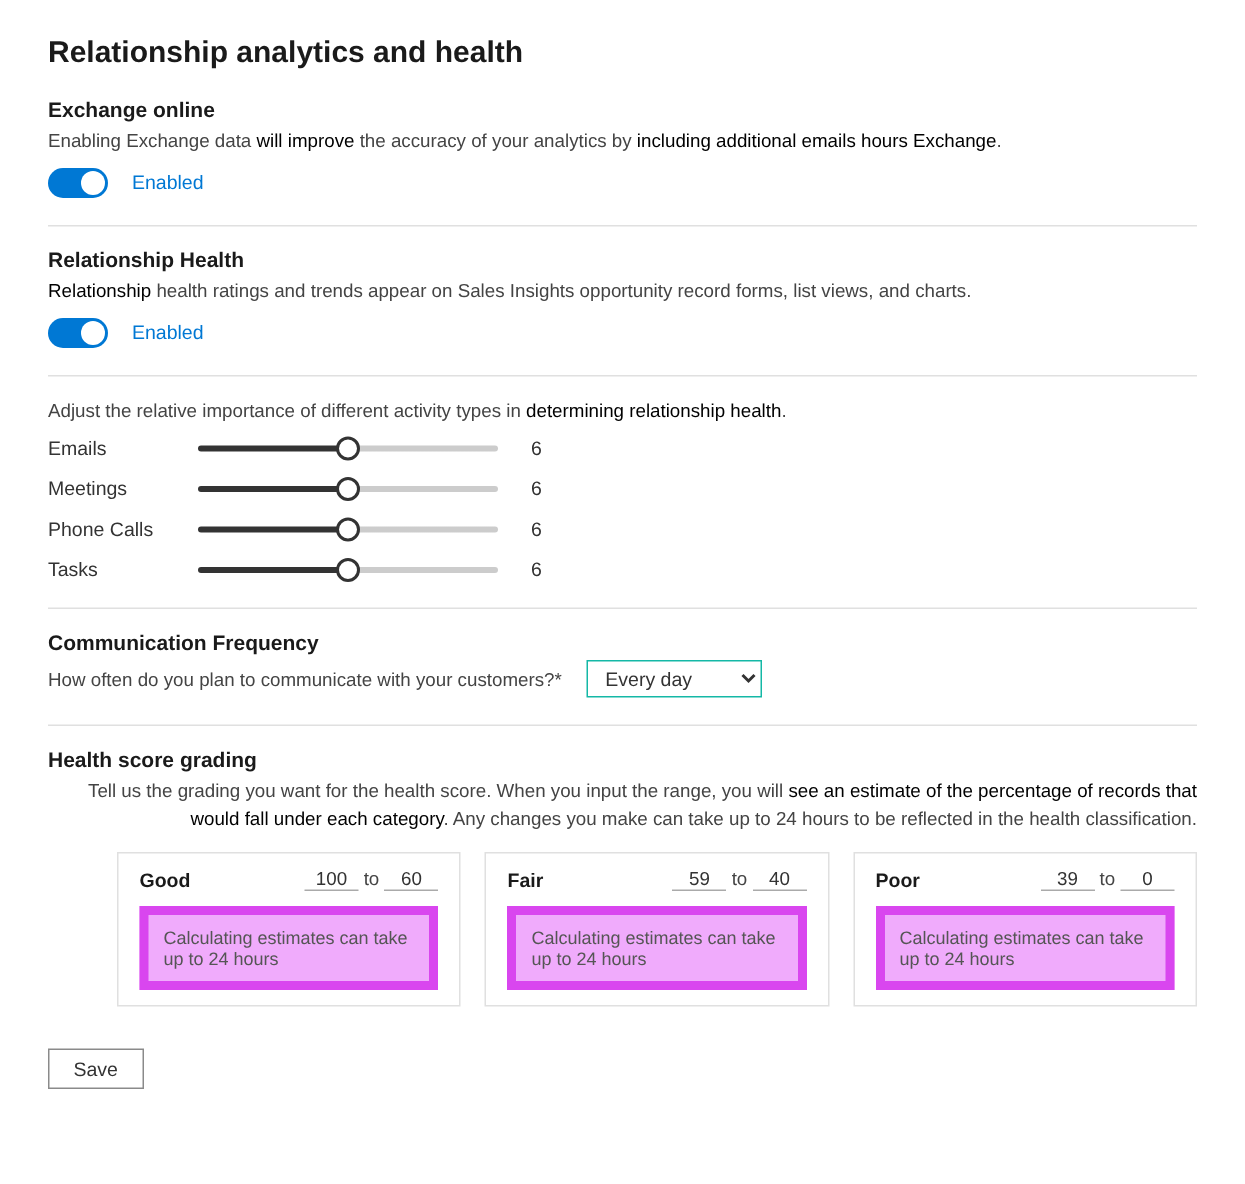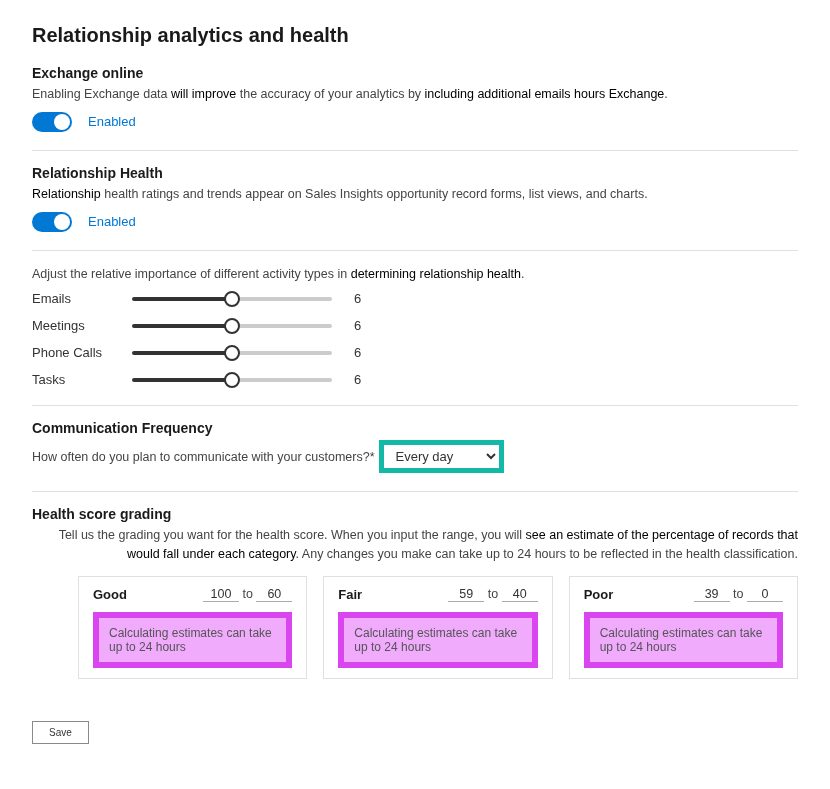--- a/index.html
+++ b/index.html
@@ -118,40 +118,40 @@
       color: #333;
       min-width: 16px;
     }
     
     .comm-freq-section {
       margin-bottom: 18px;
     }
     .comm-freq-row {
       display: flex;
       align-items: center;
-      gap: 4px;
+      gap: 16px;
       margin-top: 0;
       flex-wrap: wrap;
     }
     .comm-freq-label {
       font-size: 12.5px;
       color: #444;
     }
     .comm-freq-select {
-      border: 5px solid #14b8a6;
+      border: 1px solid #14b8a6;
       padding: 3px 8px;
       font-size: 13px;
       color: #333;
       background: #fff;
       cursor: pointer;
       min-width: 100px;
     }
     
     .health-score-section {
-      margin-bottom: 32px;
+      margin-bottom: 18px;
     }
     .health-desc {
       font-size: 12.5px;
       color: #444;
       line-height: 1.5;
       margin-bottom: 12px;
       text-align: right;
     }
     .health-cards {
       display: flex;
@@ -193,21 +193,21 @@
       padding: 8px 10px;
       font-size: 12px;
       color: #555;
       border: 6px solid #d946ef;
     }
     
     .save-btn {
       border: 1px solid #8a8a8a;
       background: #fff;
       padding: 5px 16px;
-      font-size: 10px;
+      font-size: 13px;
       color: #333;
       cursor: pointer;
       margin-top: 10px;
     }
   </style>
 </head>
 <body>
 
 
 

